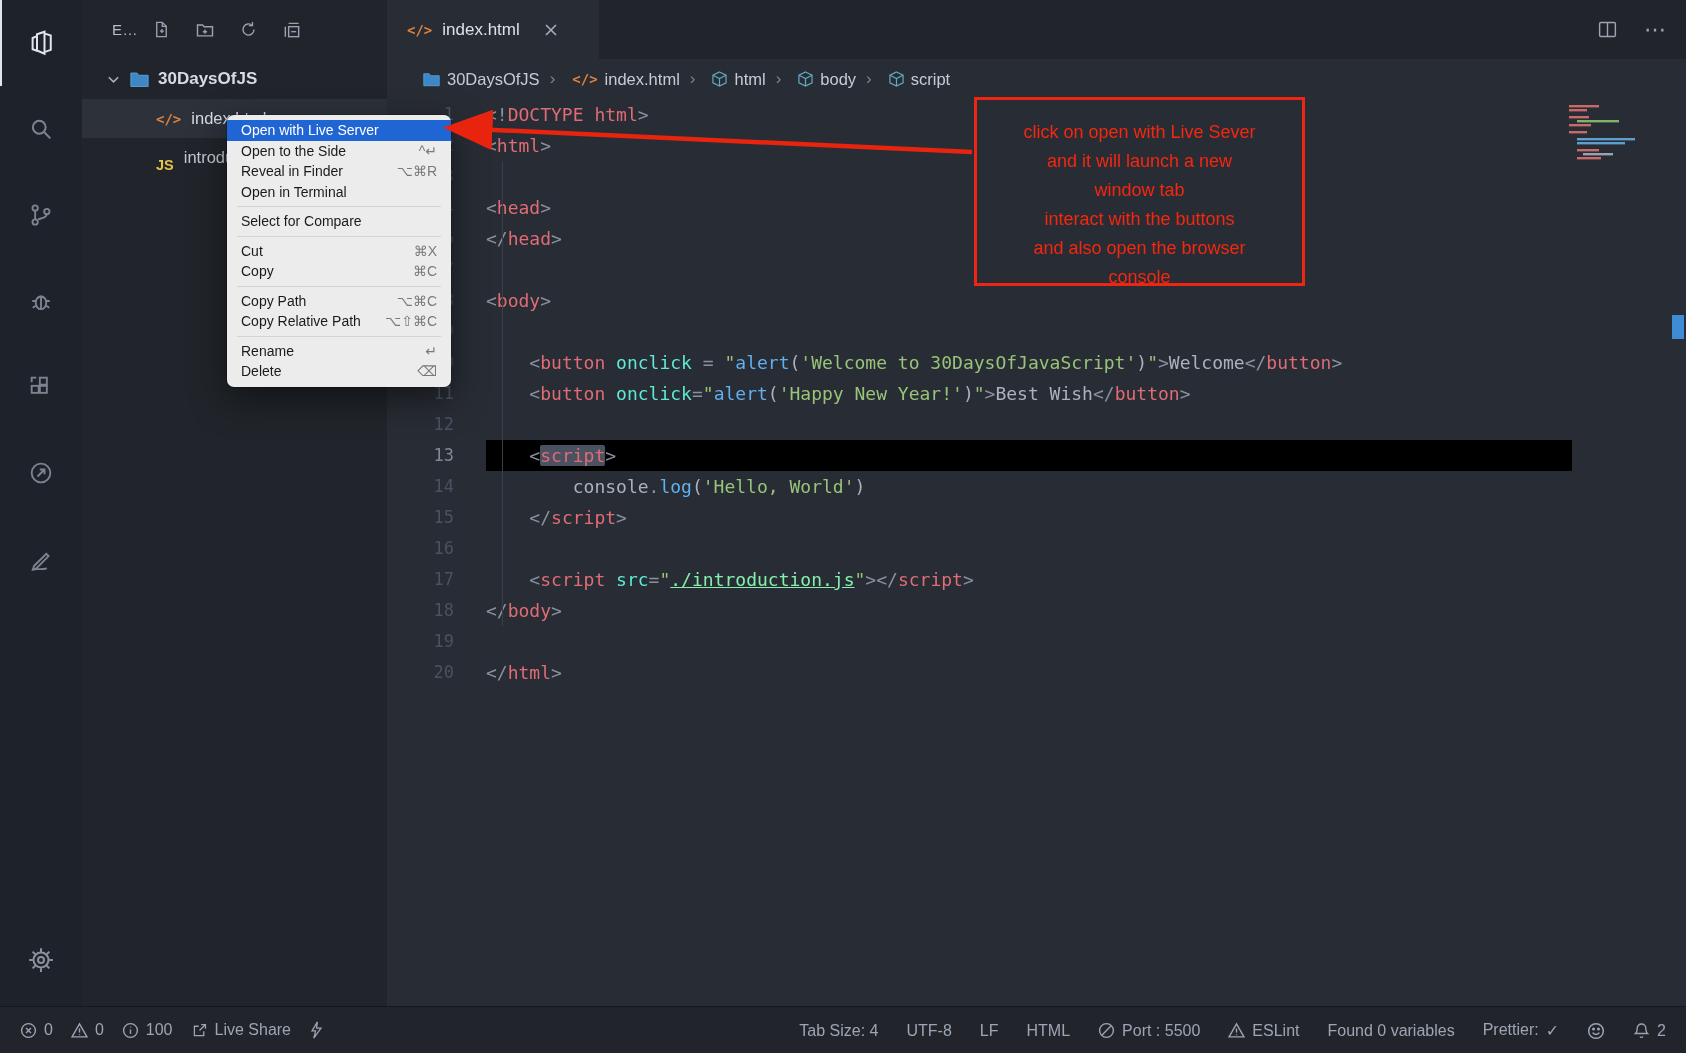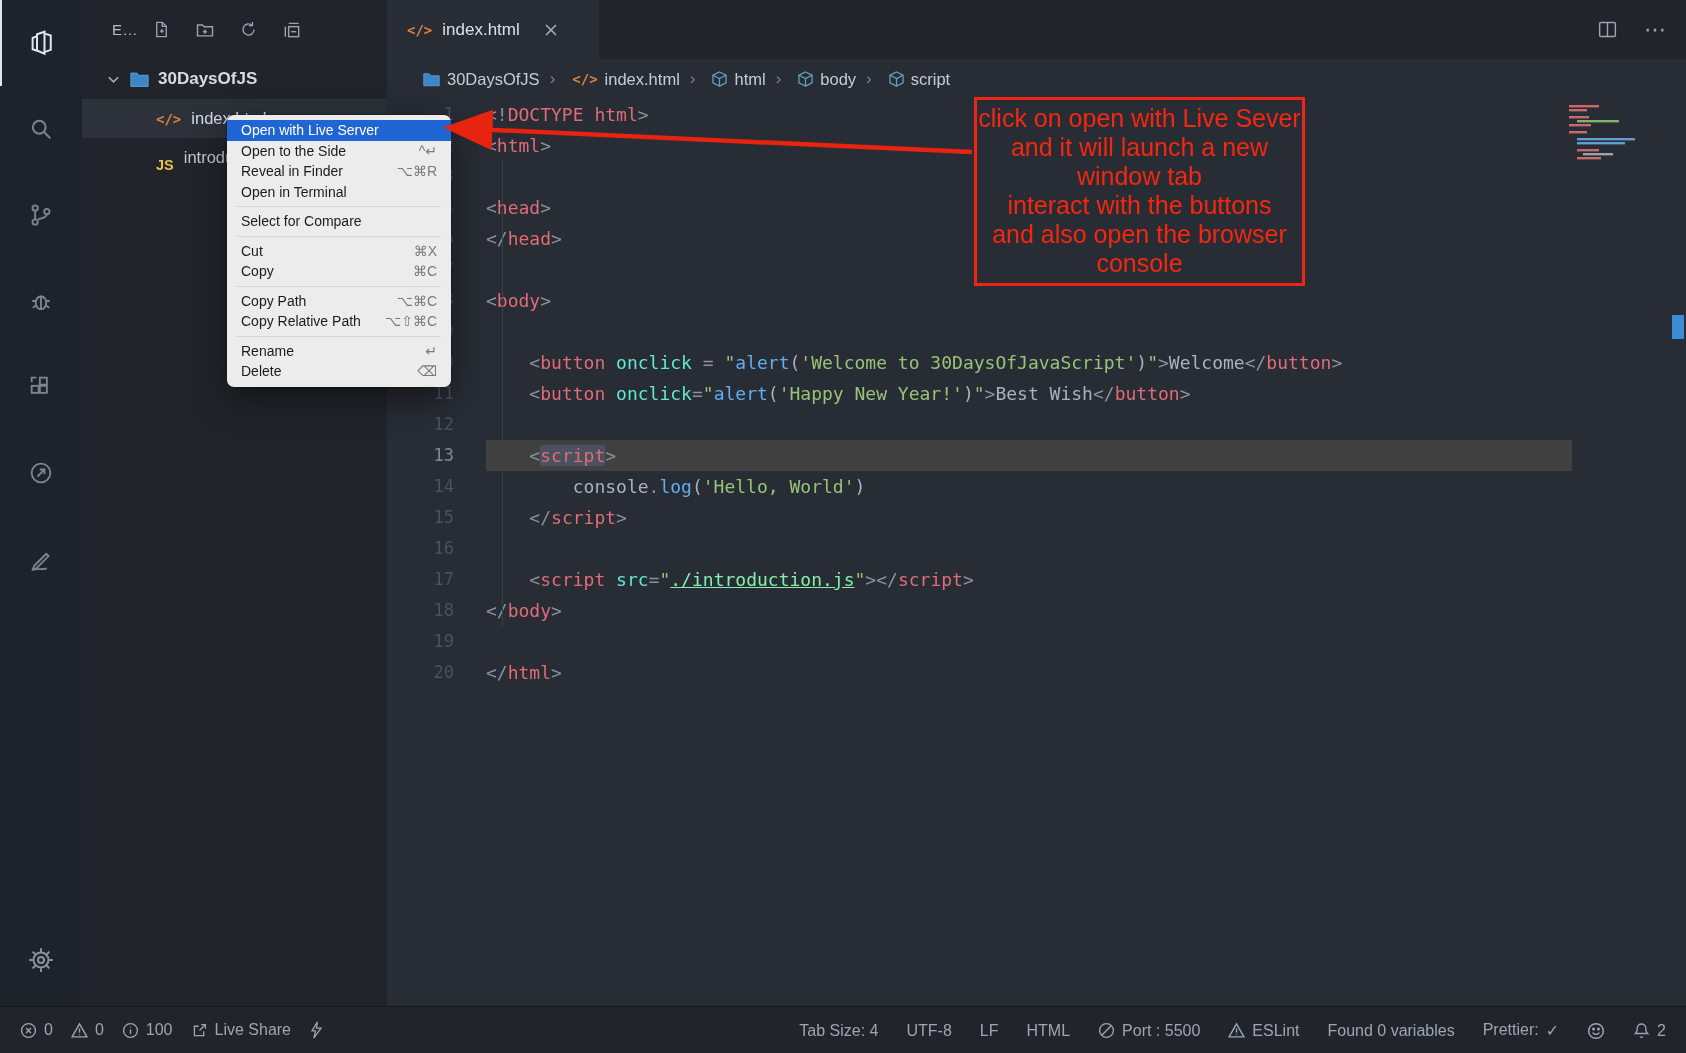--- a/index.html
+++ b/index.html
@@ -41,21 +41,21 @@
               display:flex;align-items:center;padding-left:36px;color:#c6ccd6;font-size:16.5px;}
   .crumb{display:flex;align-items:center;gap:7px;}
   .crumb + .crumb::before{content:"\203A";color:#7d8590;margin:0 10px;font-size:17px;}
 
   
   #codearea{position:absolute;left:387px;right:0;top:99px;bottom:47px;background:#282c34;overflow:hidden;
             font-family:"DejaVu Sans Mono",monospace;font-size:18px;}
   .code-line{display:flex;height:31px;line-height:31px;white-space:pre;}
   .ln{width:67px;text-align:right;color:#495162;flex:none;font-size:17px;}
   .lc{margin-left:32px;flex:1;margin-right:114px;color:#abb2bf;}
-  .code-line.cur .lc{background:#404040;}
+  .code-line.cur .lc{background:#000000;}
   .code-line.cur .ln{color:#7f8897;}
   .t{color:#e06c75}.p{color:#8a919e}.a{color:#5eead4}.s{color:#98c379}
   .f{color:#61afef}.l{color:#86efac;text-decoration:underline;}
   .th{color:#e06c75;background:#4a5160;border-radius:2px;}
   #indent-guide{position:absolute;left:115px;top:62px;height:465px;border-left:1px solid #3a4049;}
   #minimap{position:absolute;right:14px;top:4px;width:105px;height:58px;}
   #overview-marker{position:absolute;right:2px;top:216px;width:12px;height:24px;background:#3f8cd6;}
 
   
   #context-menu{position:absolute;left:227px;top:115px;width:224px;background:#ececec;border-radius:7px;
@@ -63,21 +63,21 @@
                 font-size:14px;color:#1b1b1b;}
   .menu-item{display:flex;justify-content:space-between;align-items:center;padding:2px 14px;line-height:16.5px;}
   .menu-item.hl{background:#2065d4;color:#fff;}
   .mshort{color:#7a7a7a;margin-left:20px;}
   .menu-item.hl .mshort{color:#e7eeff;}
   .menu-sep{height:1px;background:#d4d4d4;margin:4px 10px;}
 
   
   #annotation-box{position:absolute;left:974px;top:97px;width:325px;height:183px;border:3px solid #ee2512;
                   z-index:40;display:flex;align-items:flex-start;justify-content:center;}
-  #annotation-text{color:#f5270f;font-size:25px;line-height:29px;text-align:center;white-space:pre-line;padding-top:4px;}
+  #annotation-text{color:#f5270f;font-size:18px;line-height:29px;text-align:center;white-space:pre-line;padding-top:18px;}
   #overlay-arrow{position:absolute;inset:0;z-index:60;pointer-events:none;}
 
   
   #statusbar{position:absolute;left:0;right:0;bottom:0;height:47px;background:#21252b;border-top:1px solid #15171c;
              color:#9da5b4;font-size:16px;display:flex;align-items:center;padding:0 20px;box-sizing:border-box;}
   .sb-item{display:flex;align-items:center;gap:7px;white-space:nowrap;}
   .sb-left{display:flex;align-items:center;gap:18px;}
   .sb-right{margin-left:auto;display:flex;align-items:flex-end;gap:28px;}
   .sb-ico{display:flex;color:#9da5b4;}
   .check-glyph{color:#9da5b4;font-size:16px;}

